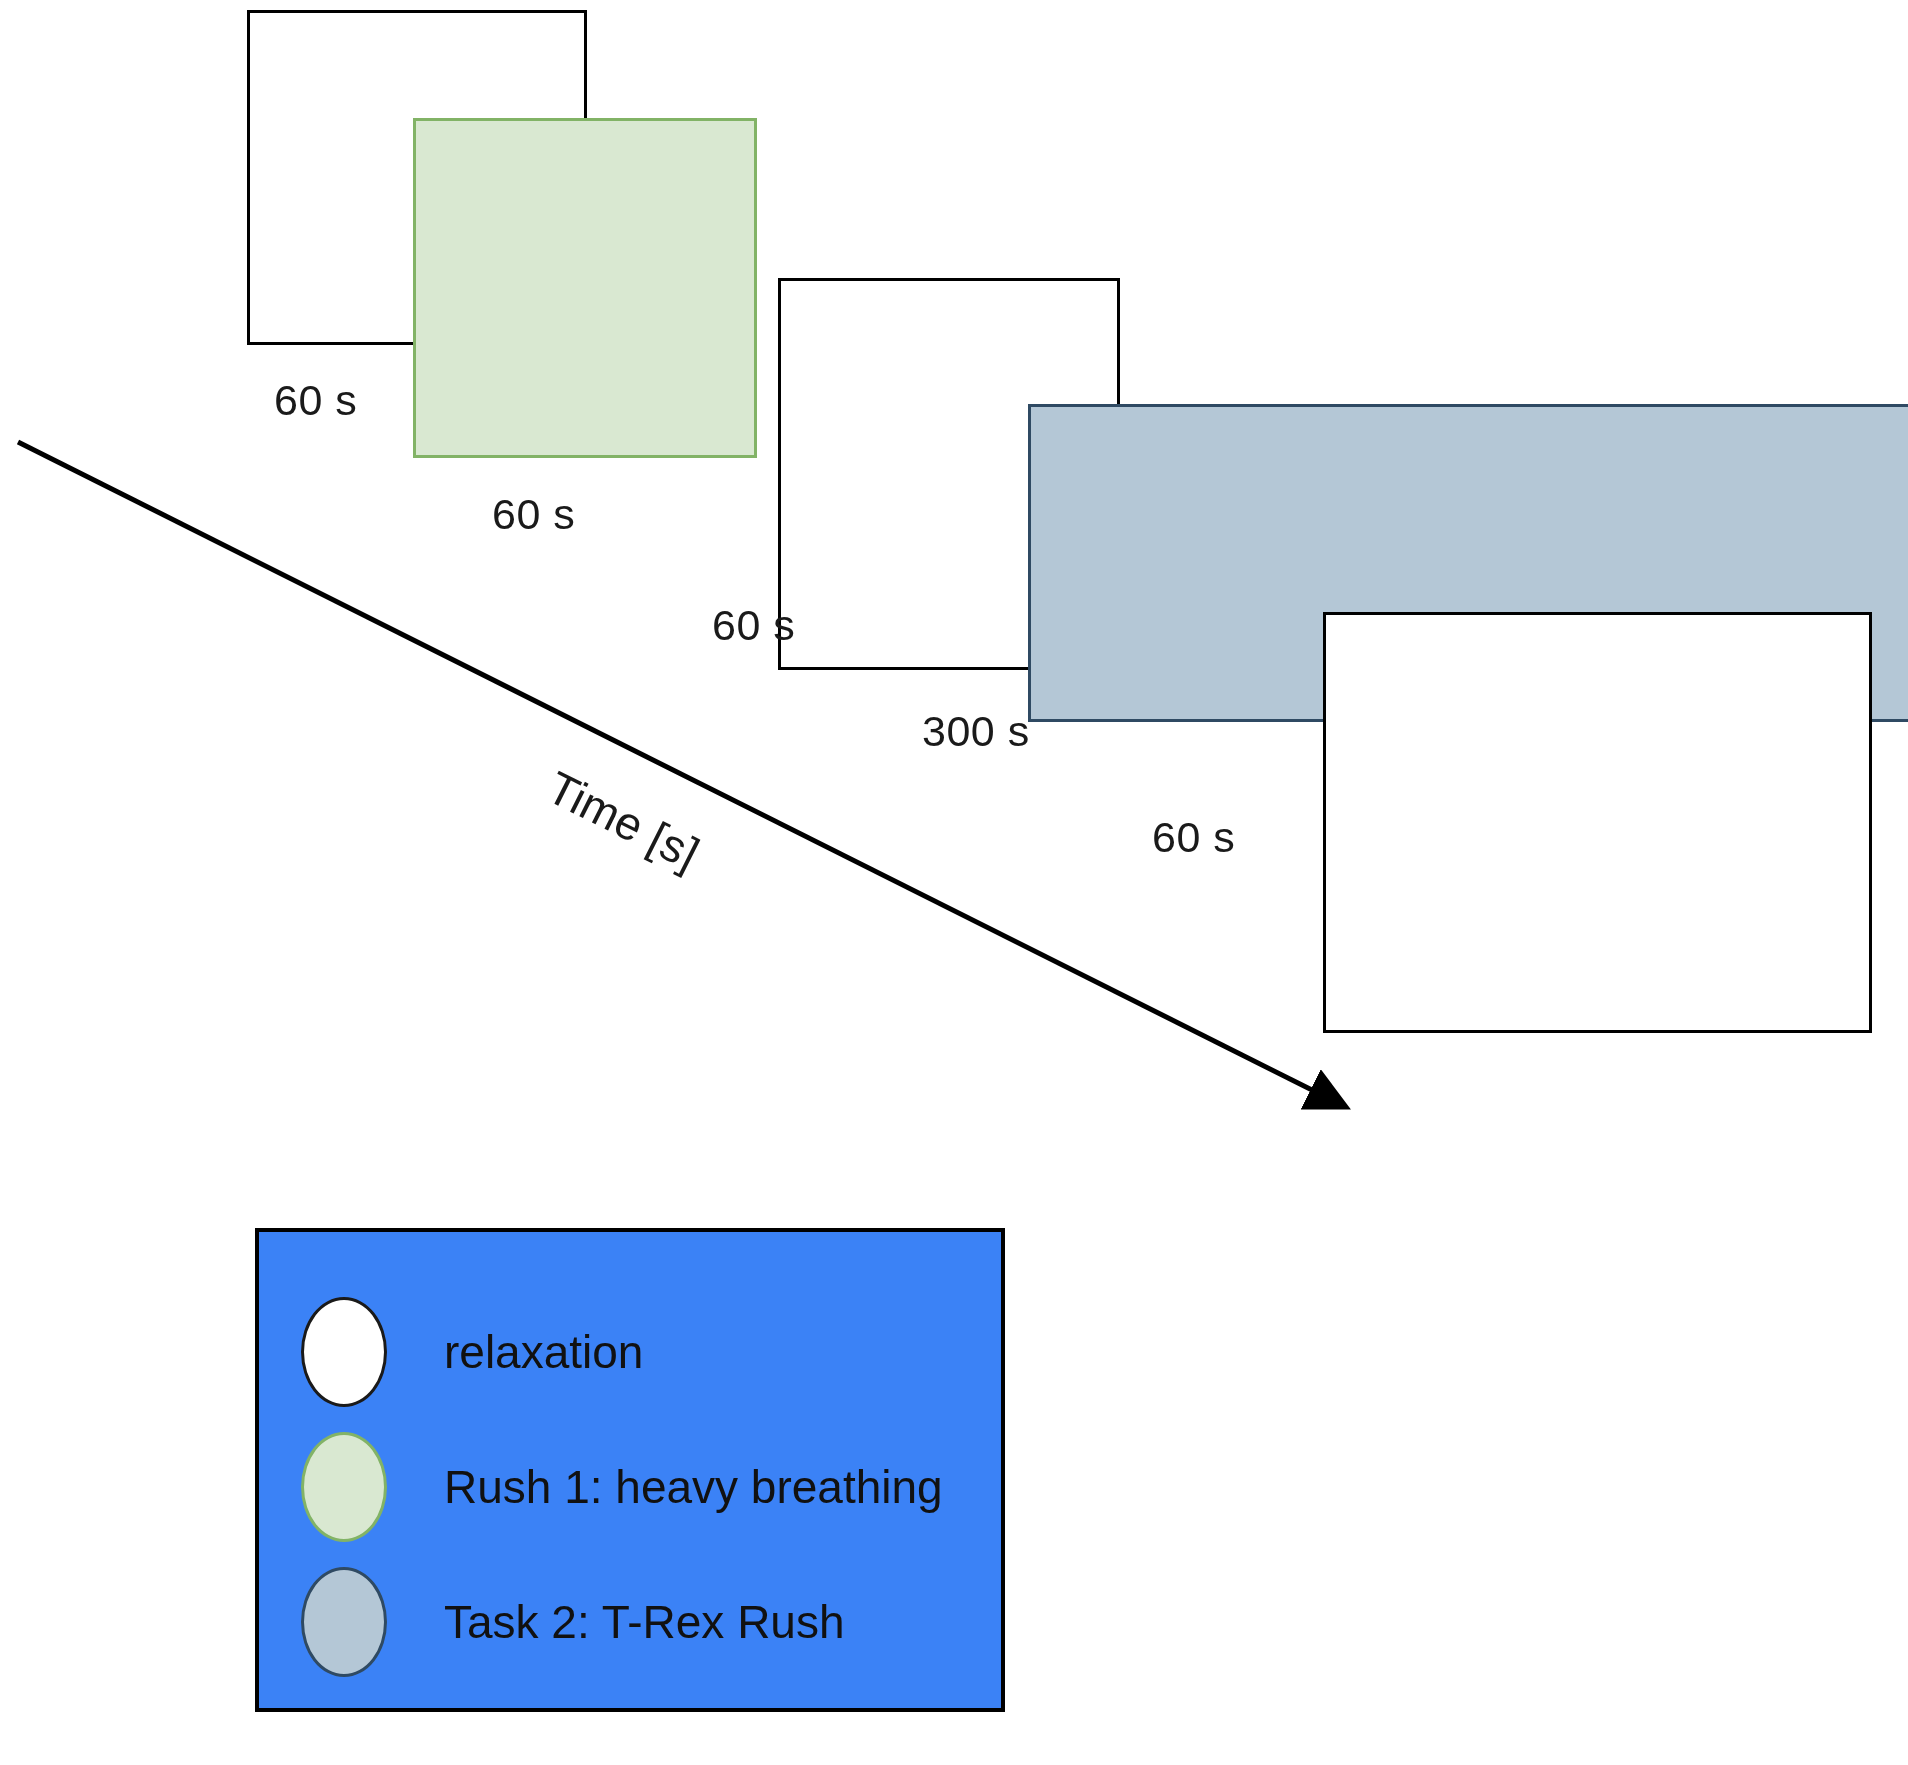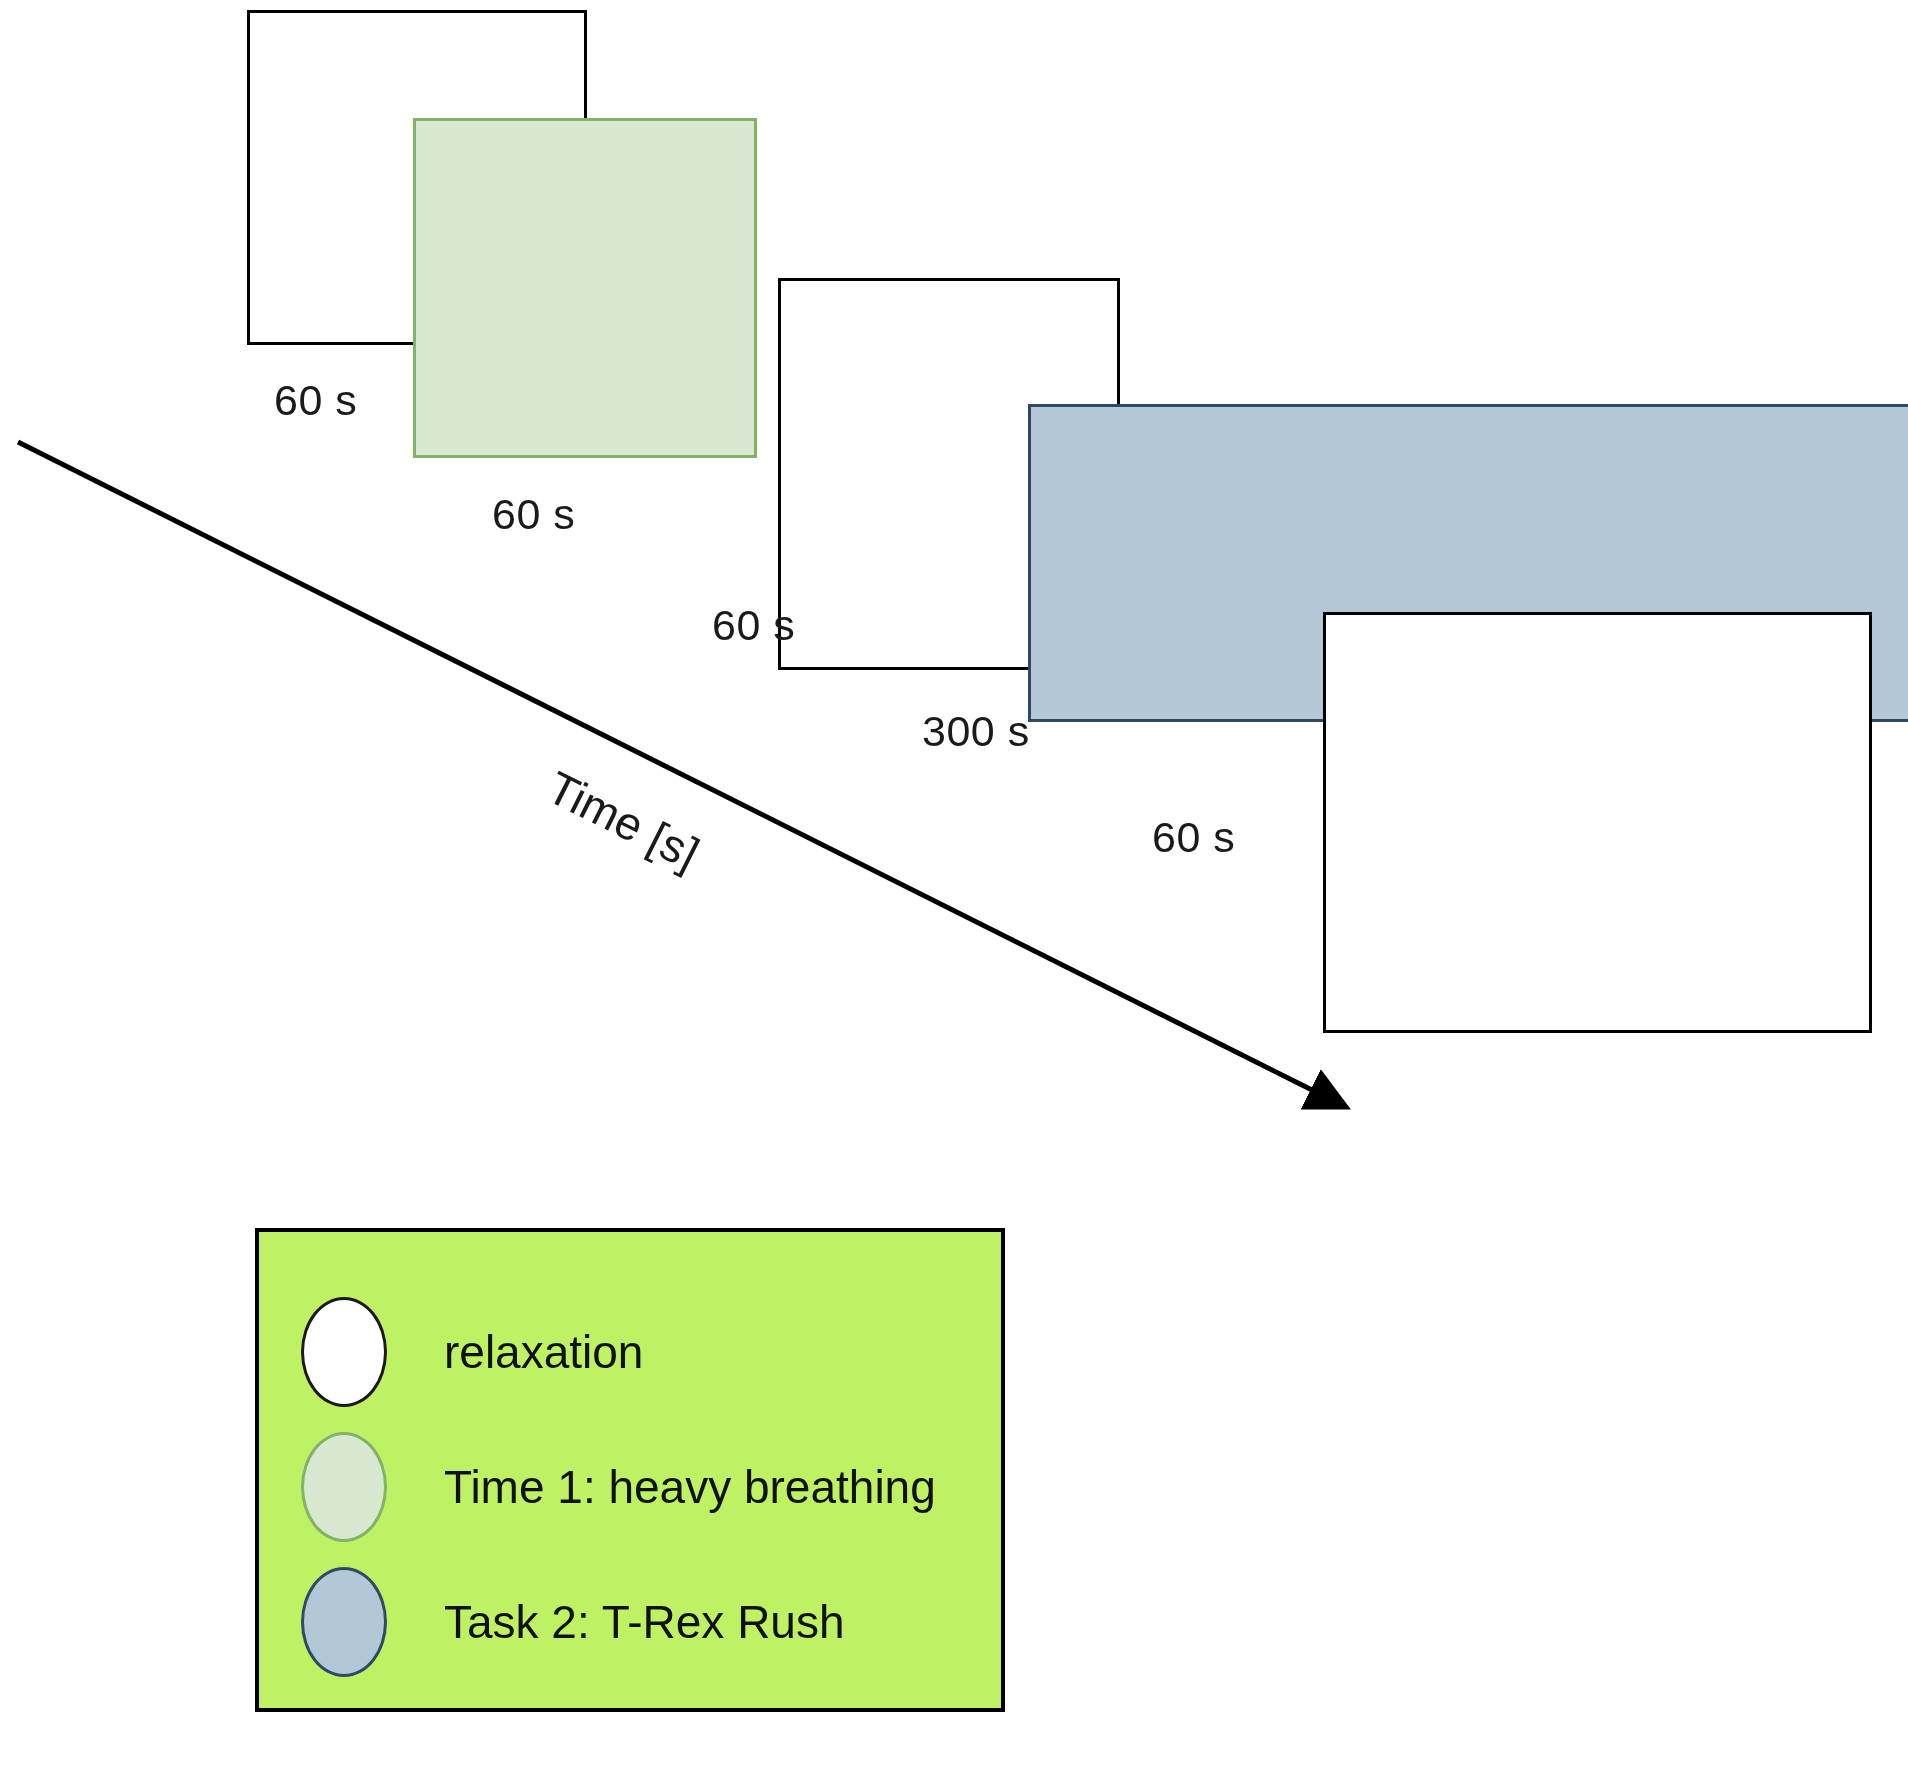--- a/index.html
+++ b/index.html
@@ -67,21 +67,21 @@
     font-family: "Liberation Sans", sans-serif;
   }
 
   
   #legend {
     position: absolute;
     left: 255px;
     top: 1228px;
     width: 750px;
     height: 484px;
-    background: #bef264;
+    background: #3b82f6;
     border: 4px solid #000000;
     box-sizing: border-box;
   }
   .legend-row {
     position: absolute;
     left: 0;
     width: 100%;
     height: 130px;
     display: flex;
     align-items: center;
@@ -139,21 +139,21 @@
 
   <div id="legend">
 
     <div class="legend-row" style="top:55px;">
       <span class="legend-swatch sw-relax" style="top:10px;"></span>
       <span class="legend-text">relaxation</span>
     </div>
 
     <div class="legend-row" style="top:190px;">
       <span class="legend-swatch sw-task1" style="top:10px;"></span>
-      <span class="legend-text">Time 1: heavy breathing</span>
+      <span class="legend-text">Rush 1: heavy breathing</span>
     </div>
 
     <div class="legend-row" style="top:325px;">
       <span class="legend-swatch sw-task2" style="top:10px;"></span>
       <span class="legend-text">Task 2: T-Rex Rush</span>
     </div>
 
   </div>
 
 </div>

